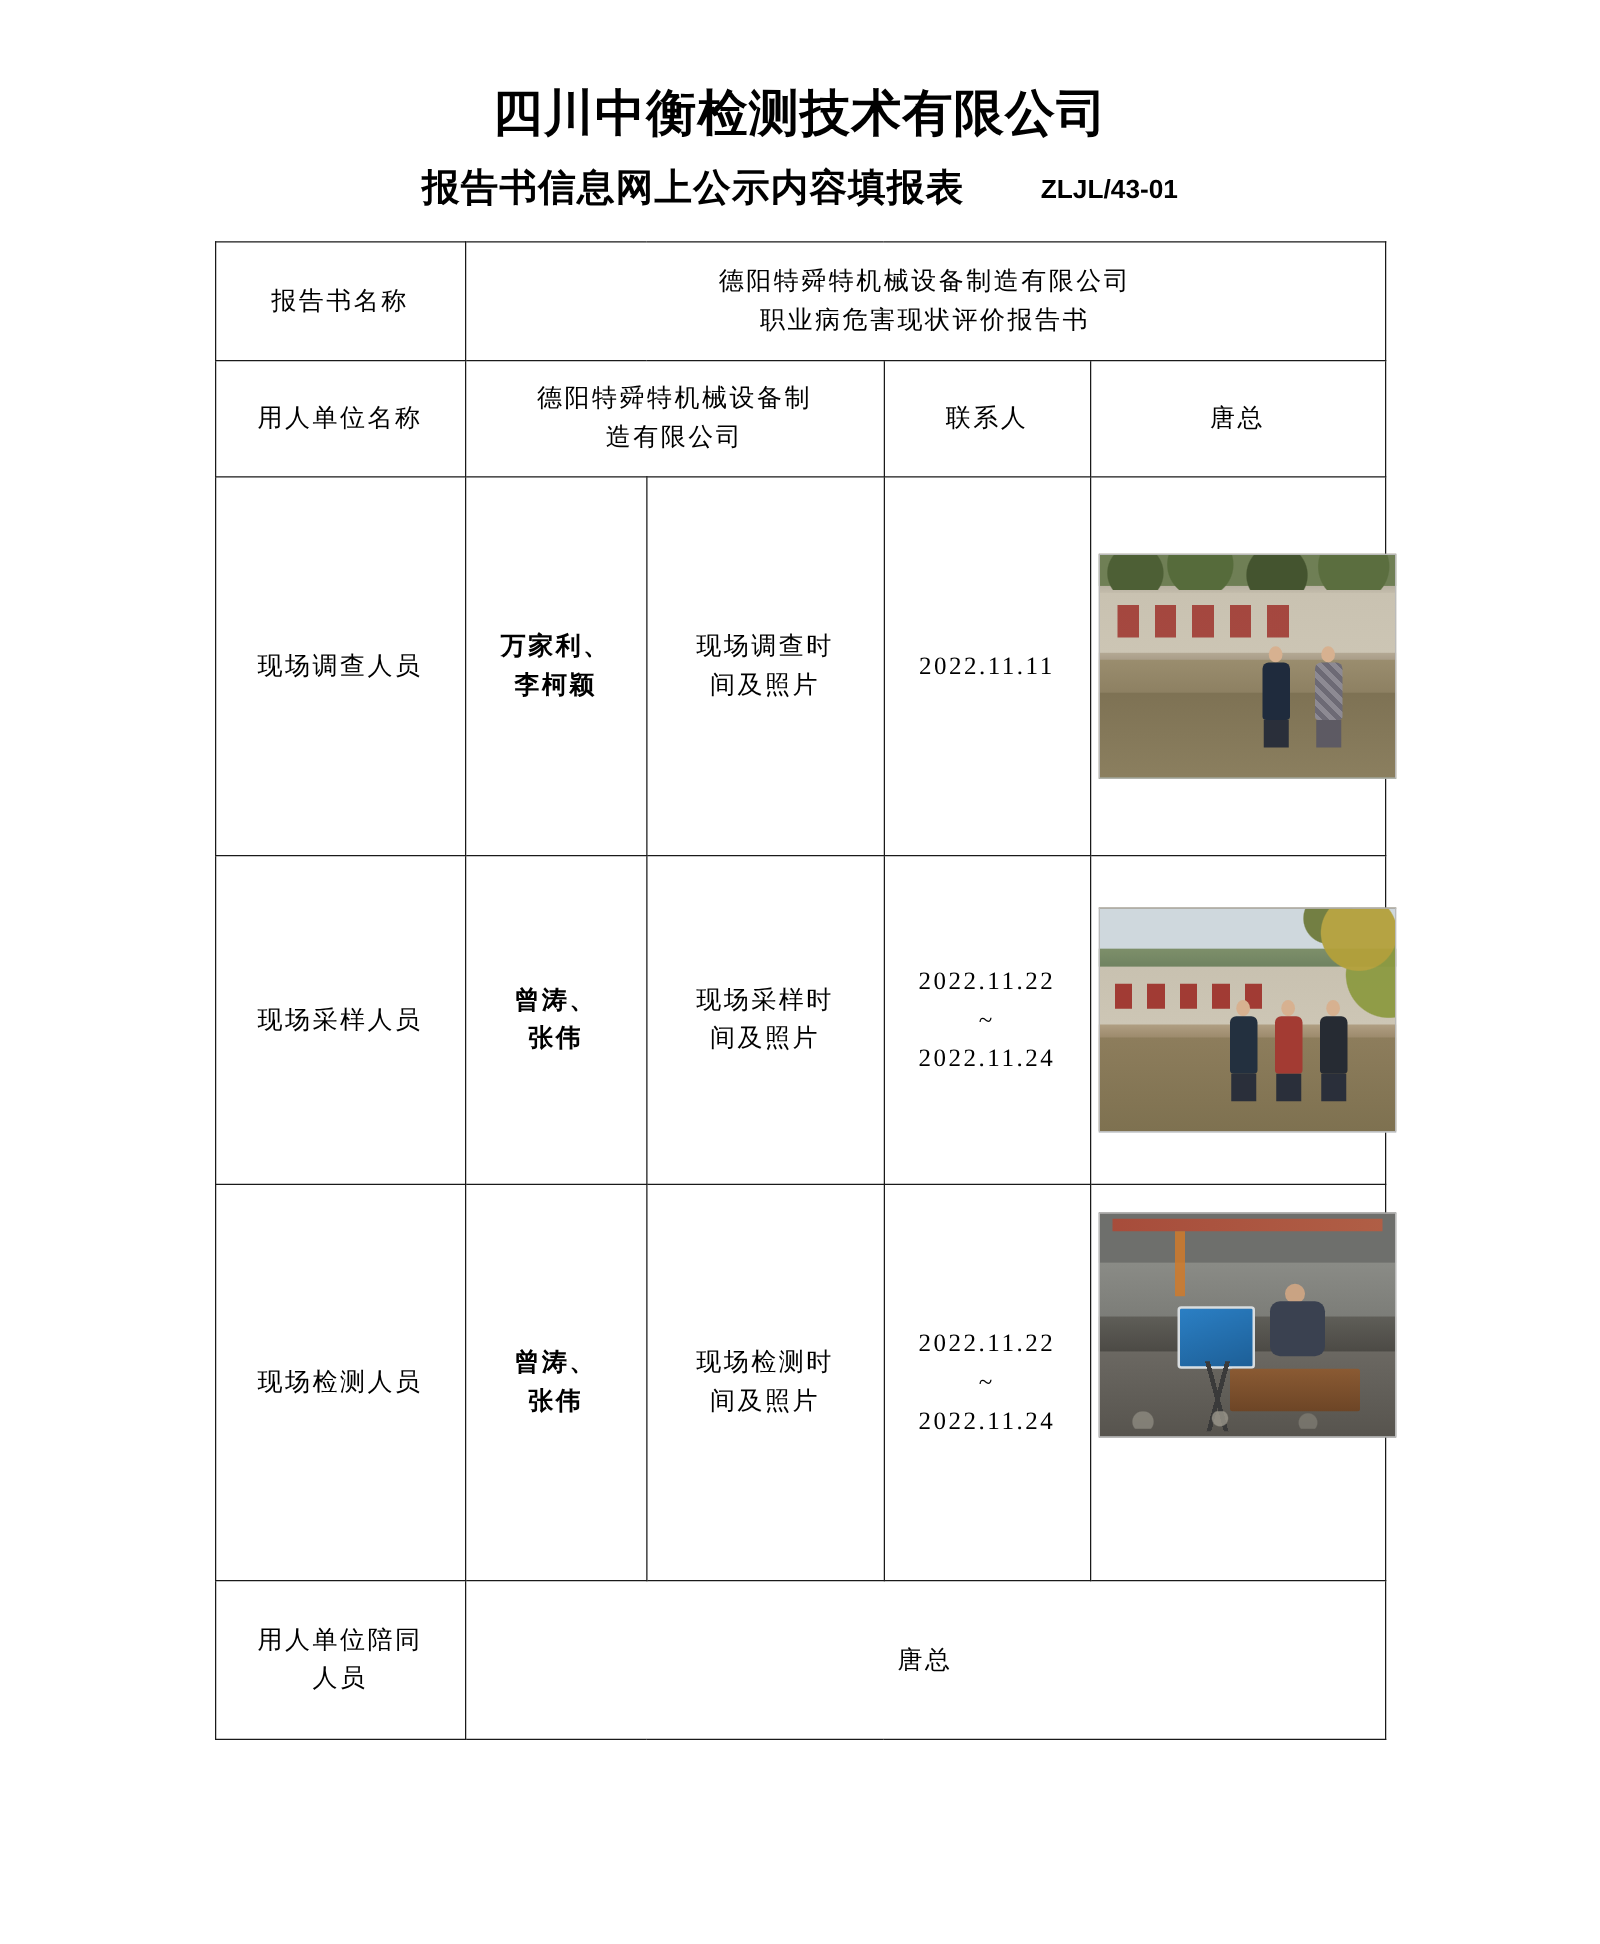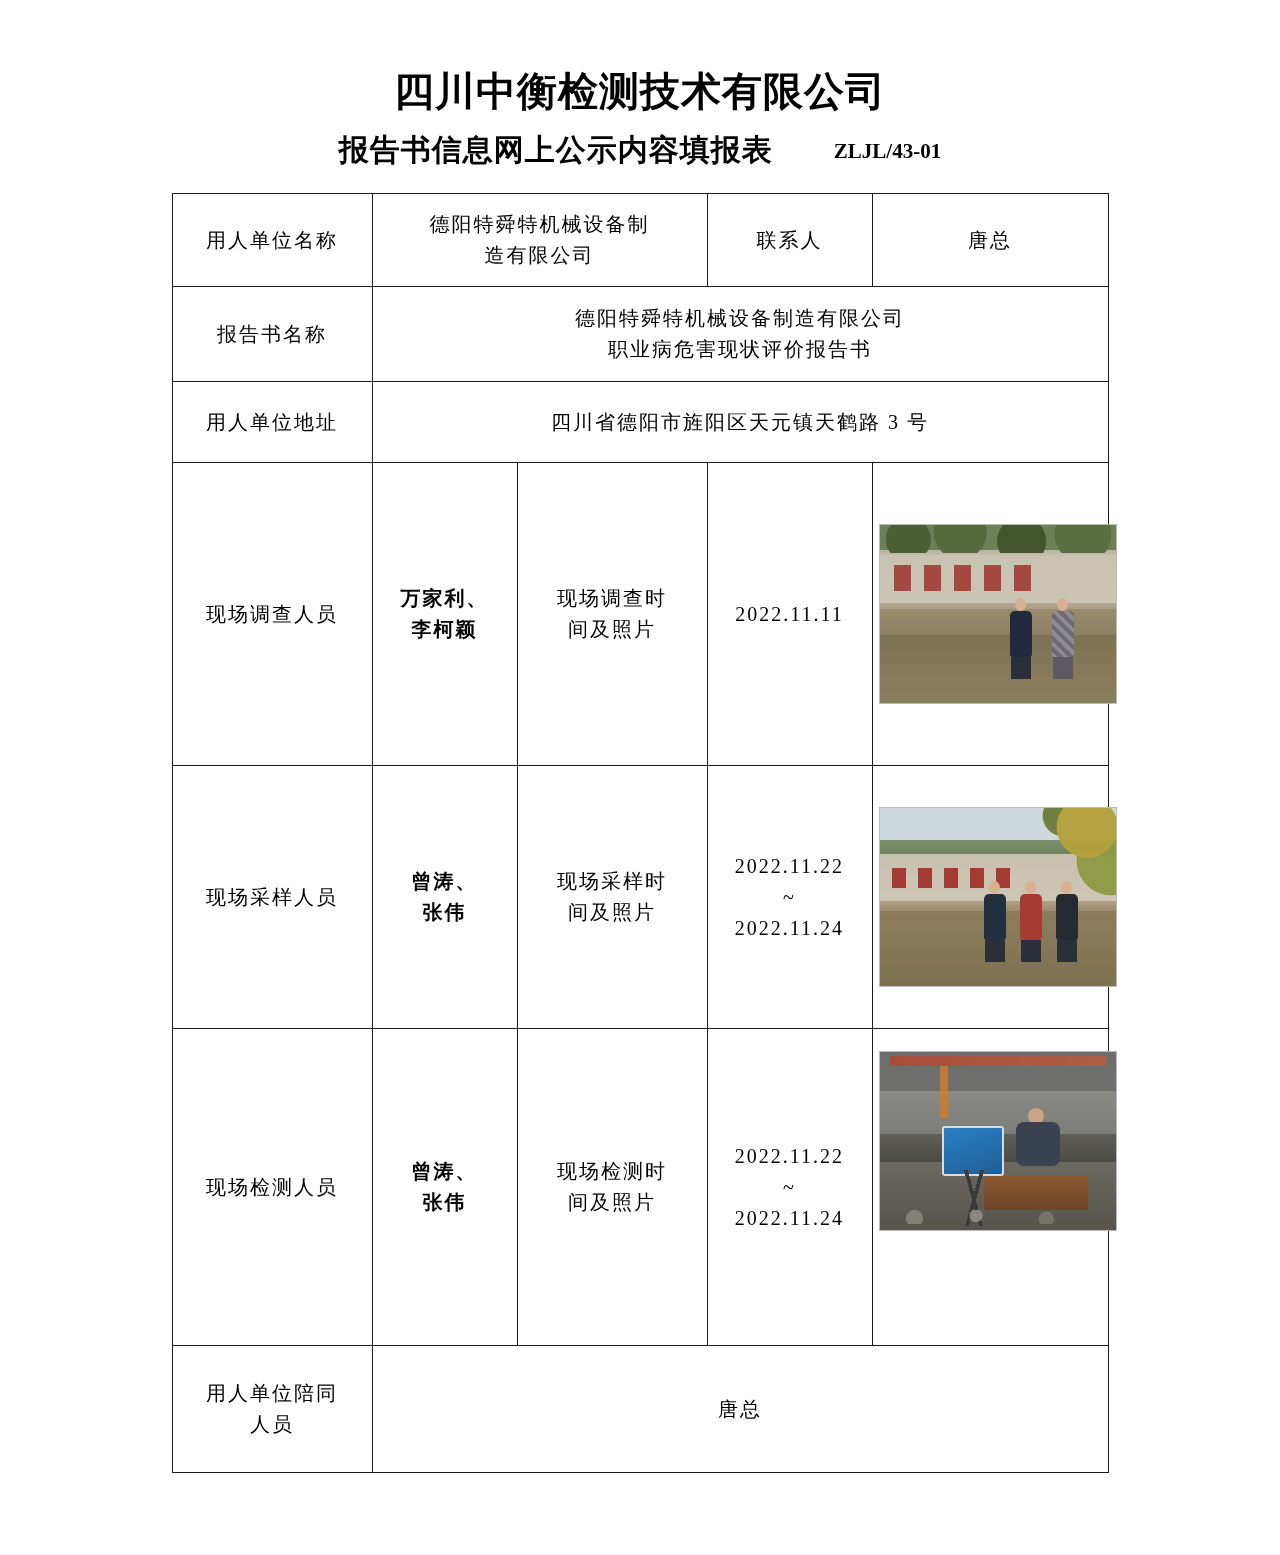--- a/index.html
+++ b/index.html
@@ -39,21 +39,21 @@
     gap: 61px;
     margin-top: 12px;
   }
   .title-line2 {
     font-family: "DejaVu Sans", "Liberation Sans", sans-serif;
     font-weight: bold;
     font-size: 30px;
     letter-spacing: 1px;
   }
   .doc-code {
-    font-family: Liberation Serif, serif;
+    font-family: Liberation Sans, sans-serif;
     font-size: 21px;
     font-weight: bold;
     letter-spacing: 0px;
     position: relative;
     top: -2px;
   }
   table.form {
     border-collapse: collapse;
     margin: 22px auto 0 auto;
     width: 936px;
@@ -314,37 +314,33 @@
     <colgroup>
       <col style="width:200px">
       <col style="width:145px">
       <col style="width:190px">
       <col style="width:165px">
       <col style="width:236px">
     </colgroup>
     <tbody>
 
       <tr>
+        <td class="lbl">报告书名称</td>
+        <td colspan="4" class="cell-multiline" style="height:78px">德阳特舜特机械设备制造有限公司
+职业病危害现状评价报告书</td>
+      </tr>
+
+      <tr>
         <td class="lbl">用人单位名称</td>
         <td colspan="2" class="cell-multiline" style="height:76px">德阳特舜特机械设备制
 造有限公司</td>
         <td class="lbl">联系人</td>
         <td>唐总</td>
       </tr>
 
-      <tr>
-        <td class="lbl">报告书名称</td>
-        <td colspan="4" class="cell-multiline" style="height:78px">德阳特舜特机械设备制造有限公司
-职业病危害现状评价报告书</td>
-      </tr>
-
-      <tr>
-        <td class="lbl">用人单位地址</td>
-        <td colspan="4" style="height:64px">四川省德阳市旌阳区天元镇天鹤路 3 号</td>
-      </tr>
 
 
       <tr>
         <td class="lbl" style="height:286px">现场调查人员</td>
         <td class="bold cell-multiline">万家利、
 李柯颖</td>
         <td class="cell-multiline">现场调查时
 间及照片</td>
         <td class="mono-date cell-multiline">2022.11.11</td>
         <td class="photo-cell">

